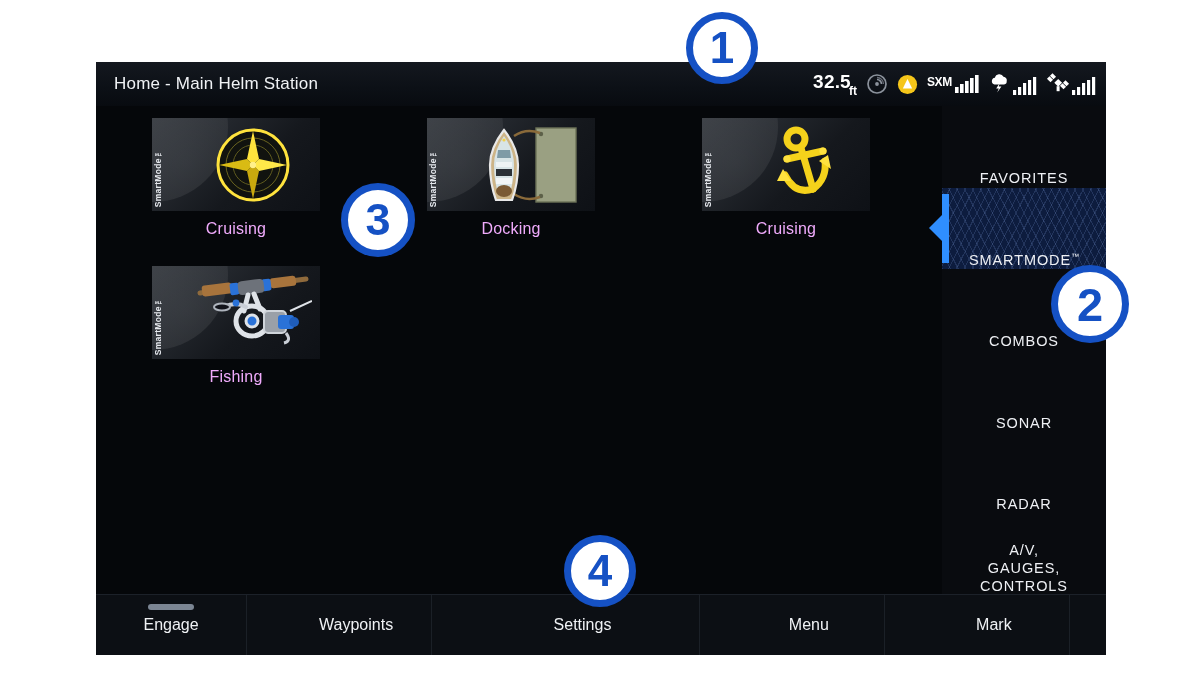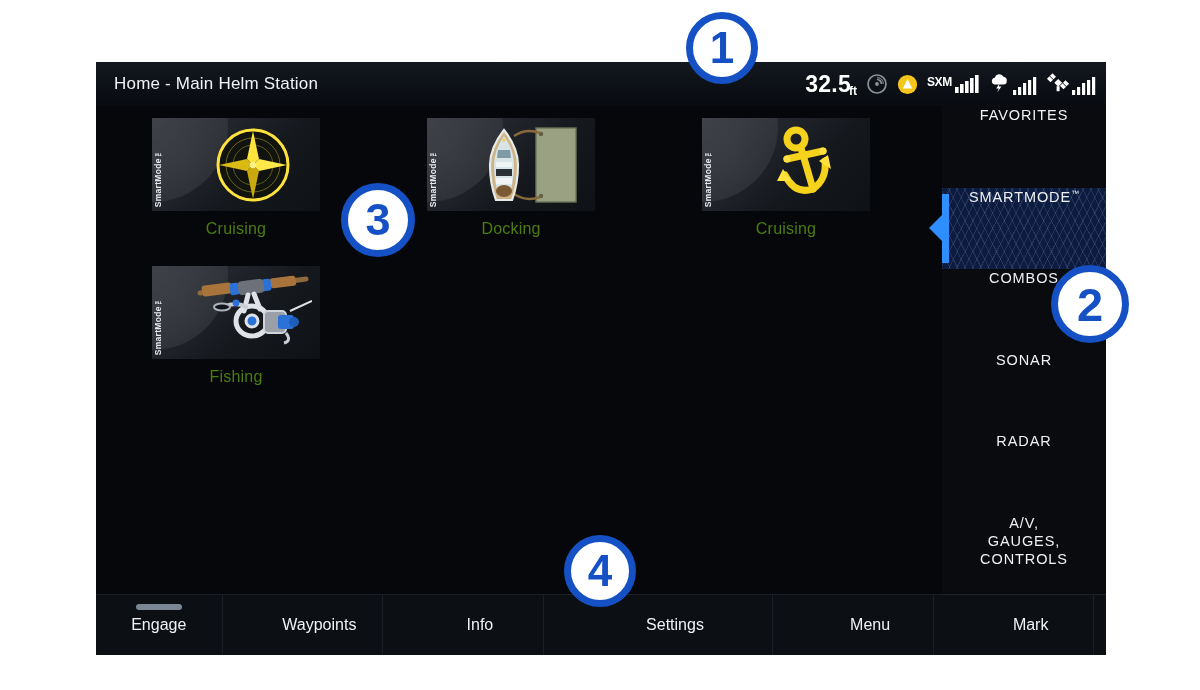--- a/index.html
+++ b/index.html
@@ -58,21 +58,21 @@
     white-space: nowrap;
   }
   #statusbar {
     display: flex;
     align-items: center;
     gap: 9px;
     height: 100%;
   }
   .depth-val {
     color: #ffffff;
-    font-size: 23px;
+    font-size: 19px;
     font-weight: 700;
     letter-spacing: .2px;
   }
   .depth-unit {
     color: #ffffff;
     font-size: 12px;
     font-weight: 700;
     margin-left: -2px;
     align-self: flex-start;
     margin-top: 13px;
@@ -137,39 +137,39 @@
     left: 34px; top: 0;
     width: 134px; height: 93px;
     display: flex;
     align-items: center;
     justify-content: center;
     z-index: 2;
   }
   .tile-label {
     margin-top: 9px;
     text-align: center;
-    color: #4d7c0f;
+    color: #f0abfc;
     font-size: 16px;
     letter-spacing: .2px;
   }
 
   
   #sidebar {
     position: absolute;
     right: 0; top: 44px;
     width: 164px;
     height: 489px;
     background: #090b0f;
     display: flex;
     flex-direction: column;
   }
   .side-item {
     flex: 1 1 0;
     display: flex;
-    align-items: flex-start;
+    align-items: flex-end;
     justify-content: center;
     position: relative;
     color: #eef0f4;
     font-size: 14.5px;
     letter-spacing: .9px;
     text-align: center;
     line-height: 1.25;
     cursor: pointer;
   }
   .side-item.selected {
@@ -488,23 +488,20 @@
 
     <div class="tb-btn">
       <span class="engage-dash"></span>
       <span>Engage</span>
     </div>
 
     <div class="tb-btn">
       <span>Waypoints</span>
     </div>
 
-    <div class="tb-btn">
-      <span>Info</span>
-    </div>
 
     <div class="tb-btn" style="flex:1.55 1 0;">
       <span>Settings</span>
     </div>
 
     <div class="tb-btn">
       <span>Menu</span>
     </div>
 
     <div class="tb-btn">

